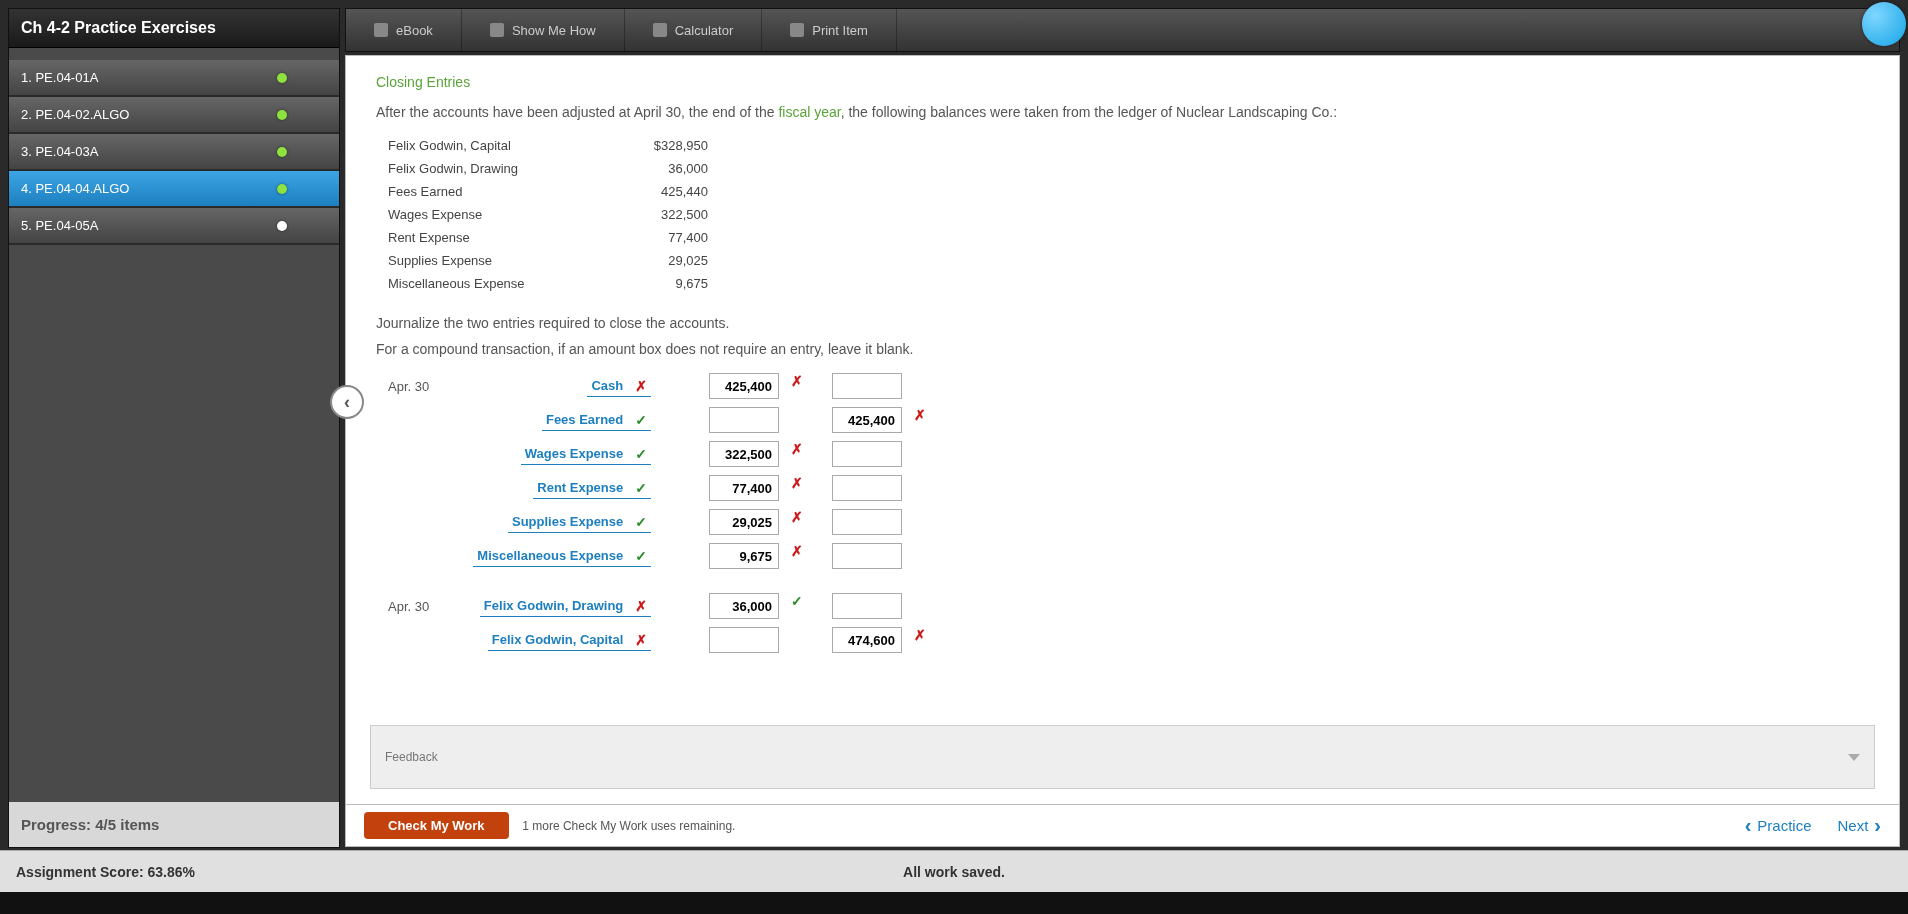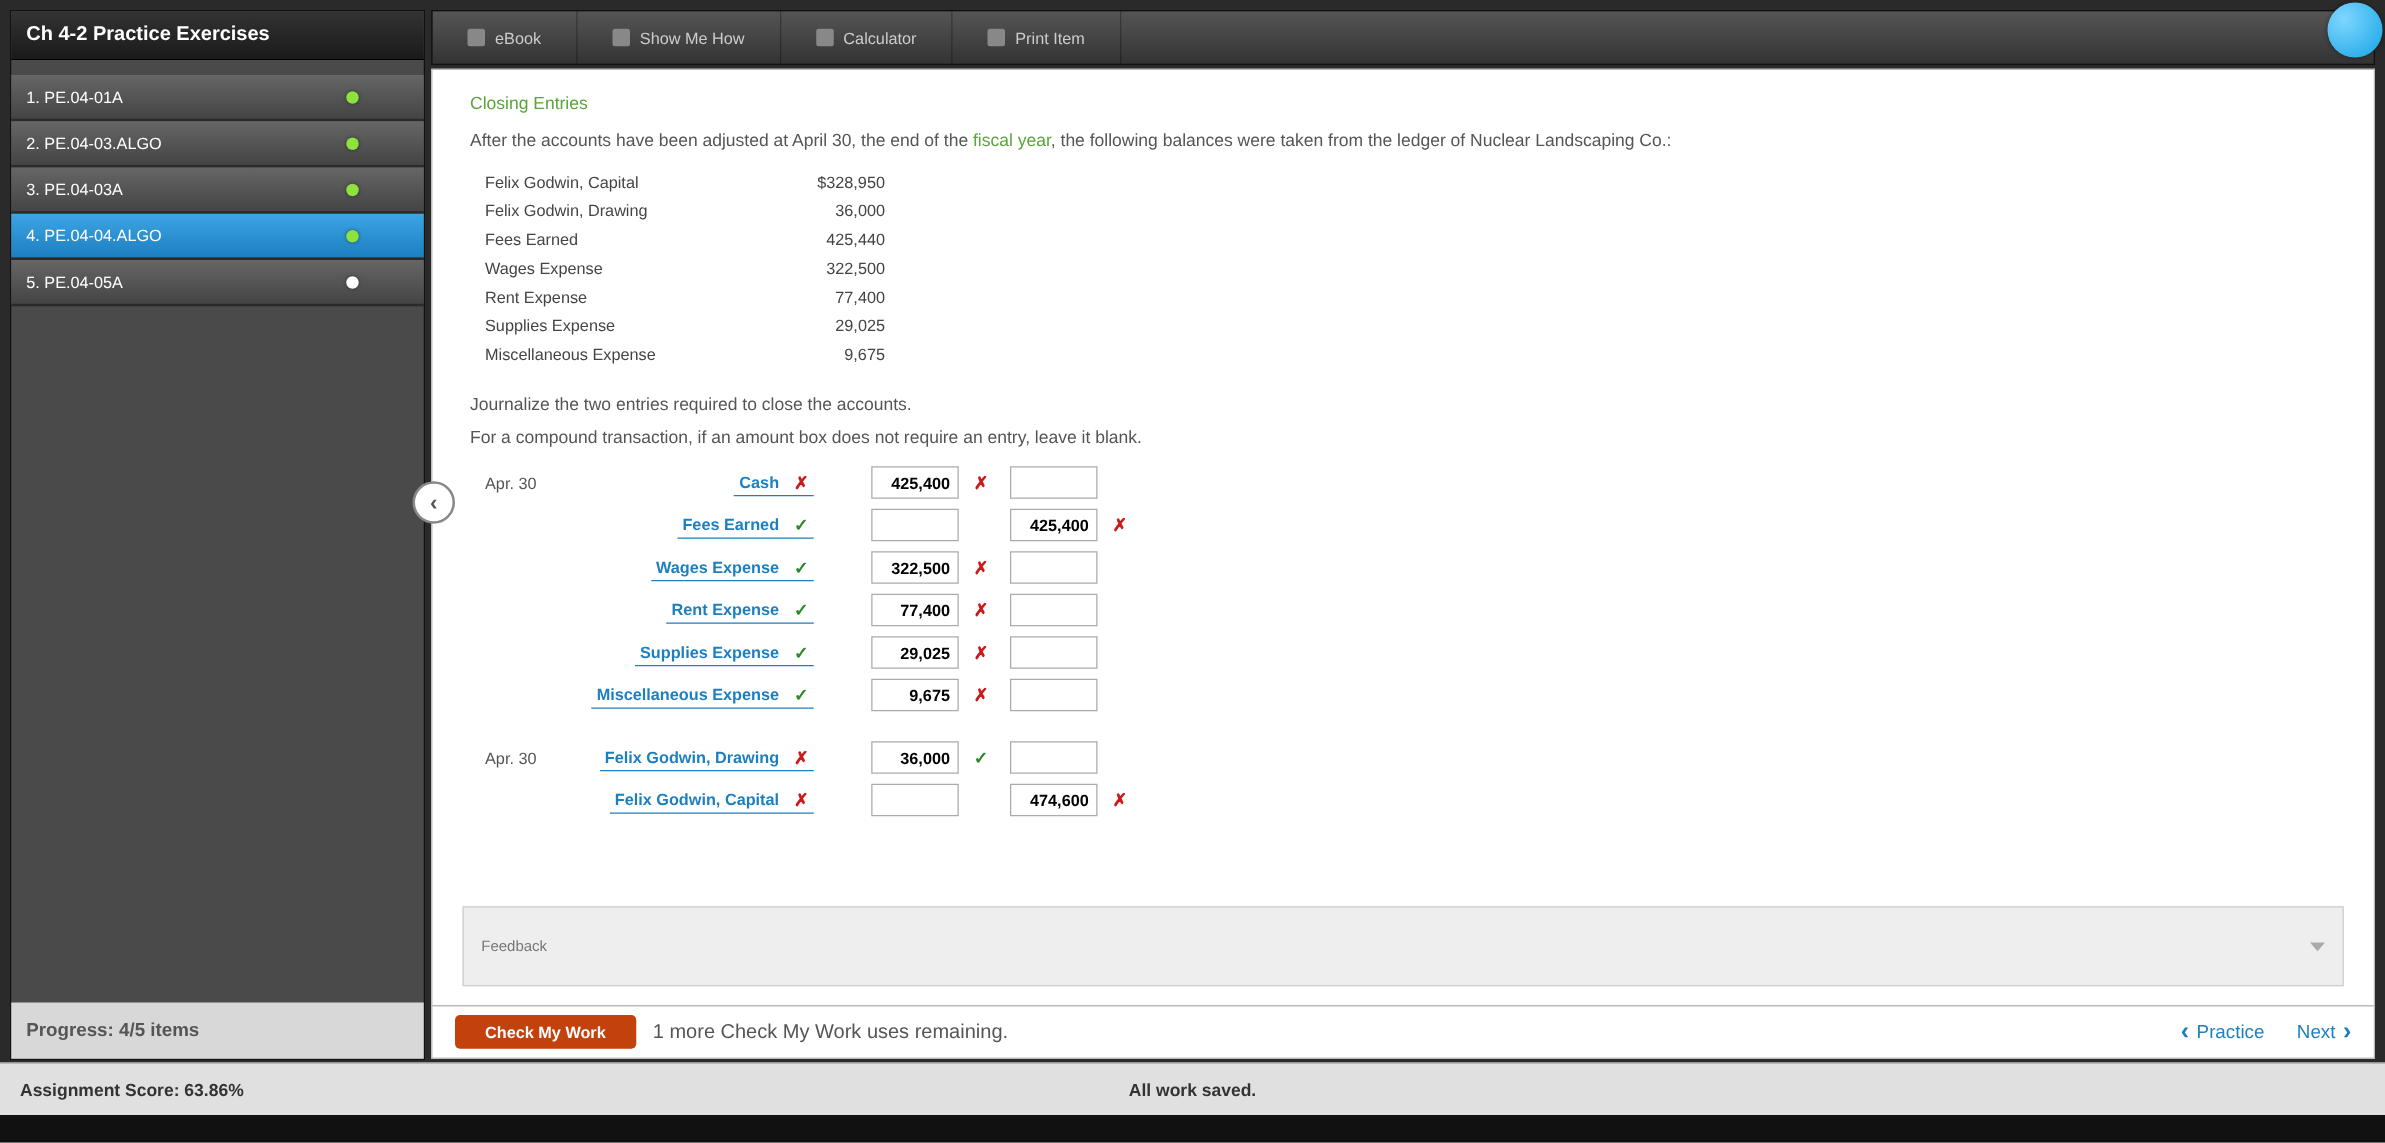--- a/index.html
+++ b/index.html
@@ -42,33 +42,33 @@
   
   .journal { margin: 14px 0 20px 12px; }
   .jrow { display: flex; align-items: center; height: 30px; margin-bottom: 4px; gap: 13px; }
   .jdate { width: 50px; font-size: 13px; color: #555; }
   .jaccount { color: #1d7fbf; font-weight: bold; border-bottom: 1px solid #1d7fbf; padding: 2px 4px; display: inline-flex; align-items: center; gap:6px; cursor:pointer; }
   .acct-col { width: 200px; display:flex; justify-content:flex-end; }
   .mark { font-weight: bold; font-size: 14px; margin-left: 6px; }
   .mark.correct { color: #2a8a2a; }
   .mark.wrong { color: #cc1a1a; }
   .num-input { width: 70px; height: 26px; border: 1px solid #aaa; text-align: right; padding: 0 6px; font-weight: bold; font-size: 13px; background:#fff; }
-  .cell { width: 98px; display: flex; align-items: center; gap:6px; }
+  .cell { width: 98px; display: flex; align-items: flex-start; gap:6px;margin-left:12px; }
   
   
   .collapse-btn { position: absolute; left: 330px; top: 385px; width: 34px; height: 34px; border-radius: 50%; background: #fff; border: 2px solid #888; display:flex; align-items:center; justify-content:center; cursor:pointer; z-index:40; font-size:18px; color:#555; font-weight:bold; }
   
   
   .feedback-bar { margin: 20px 24px 10px 24px; background: #eee; border: 1px solid #ccc; padding: 24px 14px; display:flex; justify-content:space-between; align-items:center; color:#777; font-size:12px; cursor:pointer; }
   .feedback-caret { width:0; height:0; border-left:6px solid transparent; border-right:6px solid transparent; border-top:7px solid #aaa; }
   
   
   .check-bar { position: absolute; left: 345px; top: 805px; width: 1555px; height: 42px; background: #fff; border: 1px solid #bbb; border-top: none; display: flex; align-items: center; padding: 0 18px; justify-content: space-between; }
   .check-btn { background: #c2410c; color: #fff; border: none; border-radius: 4px; padding: 6px 24px; font-size: 13px; cursor:pointer; font-weight:bold; }
-  .check-txt { color: #555; margin-left: 10px; font-size: 16px; text-align: center; }
+  .check-txt { color: #555; margin-left: 10px; font-size: 12px; text-align: center; }
   .nav-right { display:flex; align-items:center; gap:26px; color:#1d7fbf; font-size:15px; }
   .nav-link { display:flex; align-items:center; gap:6px; cursor:pointer; }
   .chev { font-size: 20px; font-weight: bold; }
   
   
   .status-bar { position: absolute; left: 0; bottom: 22px; width: 1908px; height: 42px; background: #e0e0e0; border-top: 1px solid #aaa; display: flex; align-items: center; padding: 0 16px; justify-content: space-between; color:#333; font-size:14px; }
   .status-center { position:absolute; left:50%; transform:translateX(-50%); font-weight:bold; }
   .status-right { display:flex; gap:8px; }
   .grey-btn { background: linear-gradient(#888,#666); color:#fff; border:none; border-radius:4px; padding:7px 12px; cursor:pointer; font-size:13px; }
   .blue-btn { background: linear-gradient(#2e9ae5,#1370b0); color:#fff; border:none; border-radius:4px; padding:7px 14px; cursor:pointer; font-size:13px; font-weight:bold; }
@@ -86,21 +86,21 @@
 <body>
 
 <div class="sidebar">
   <div class="sidebar-header">Ch 4-2 Practice Exercises</div>
   <div class="nav-list" id="nav-list">
       <div class="nav-item">
         <span>1. PE.04-01A</span>
         <span class="status-dot status-done"></span>
       </div>
       <div class="nav-item">
-        <span>2. PE.04-03.ALGO</span>
+        <span>2. PE.04-02.ALGO</span>
         <span class="status-dot status-done"></span>
       </div>
       <div class="nav-item">
         <span>3. PE.04-03A</span>
         <span class="status-dot status-done"></span>
       </div>
       <div class="nav-item active">
         <span>4. PE.04-04.ALGO</span>
         <span class="status-dot status-current"></span>
       </div>

